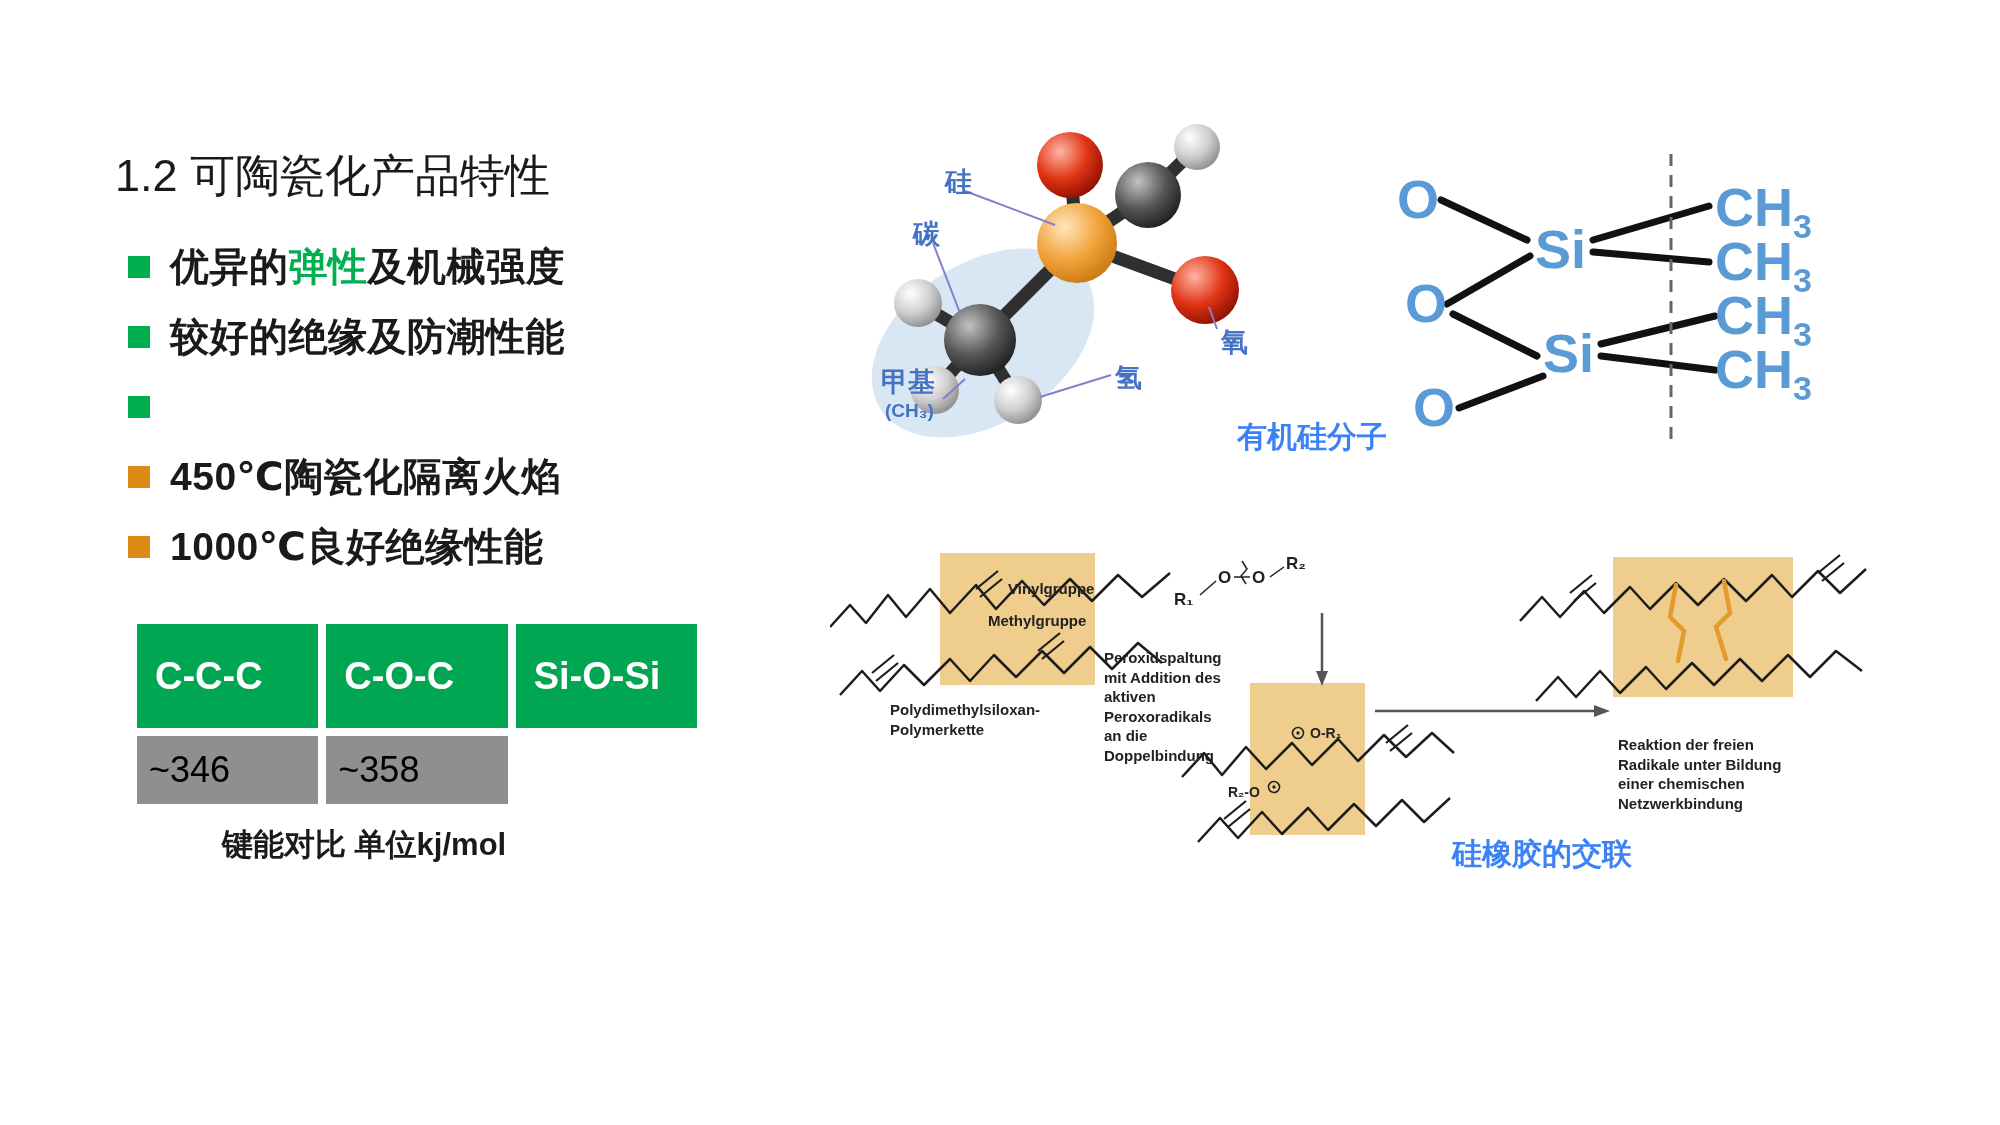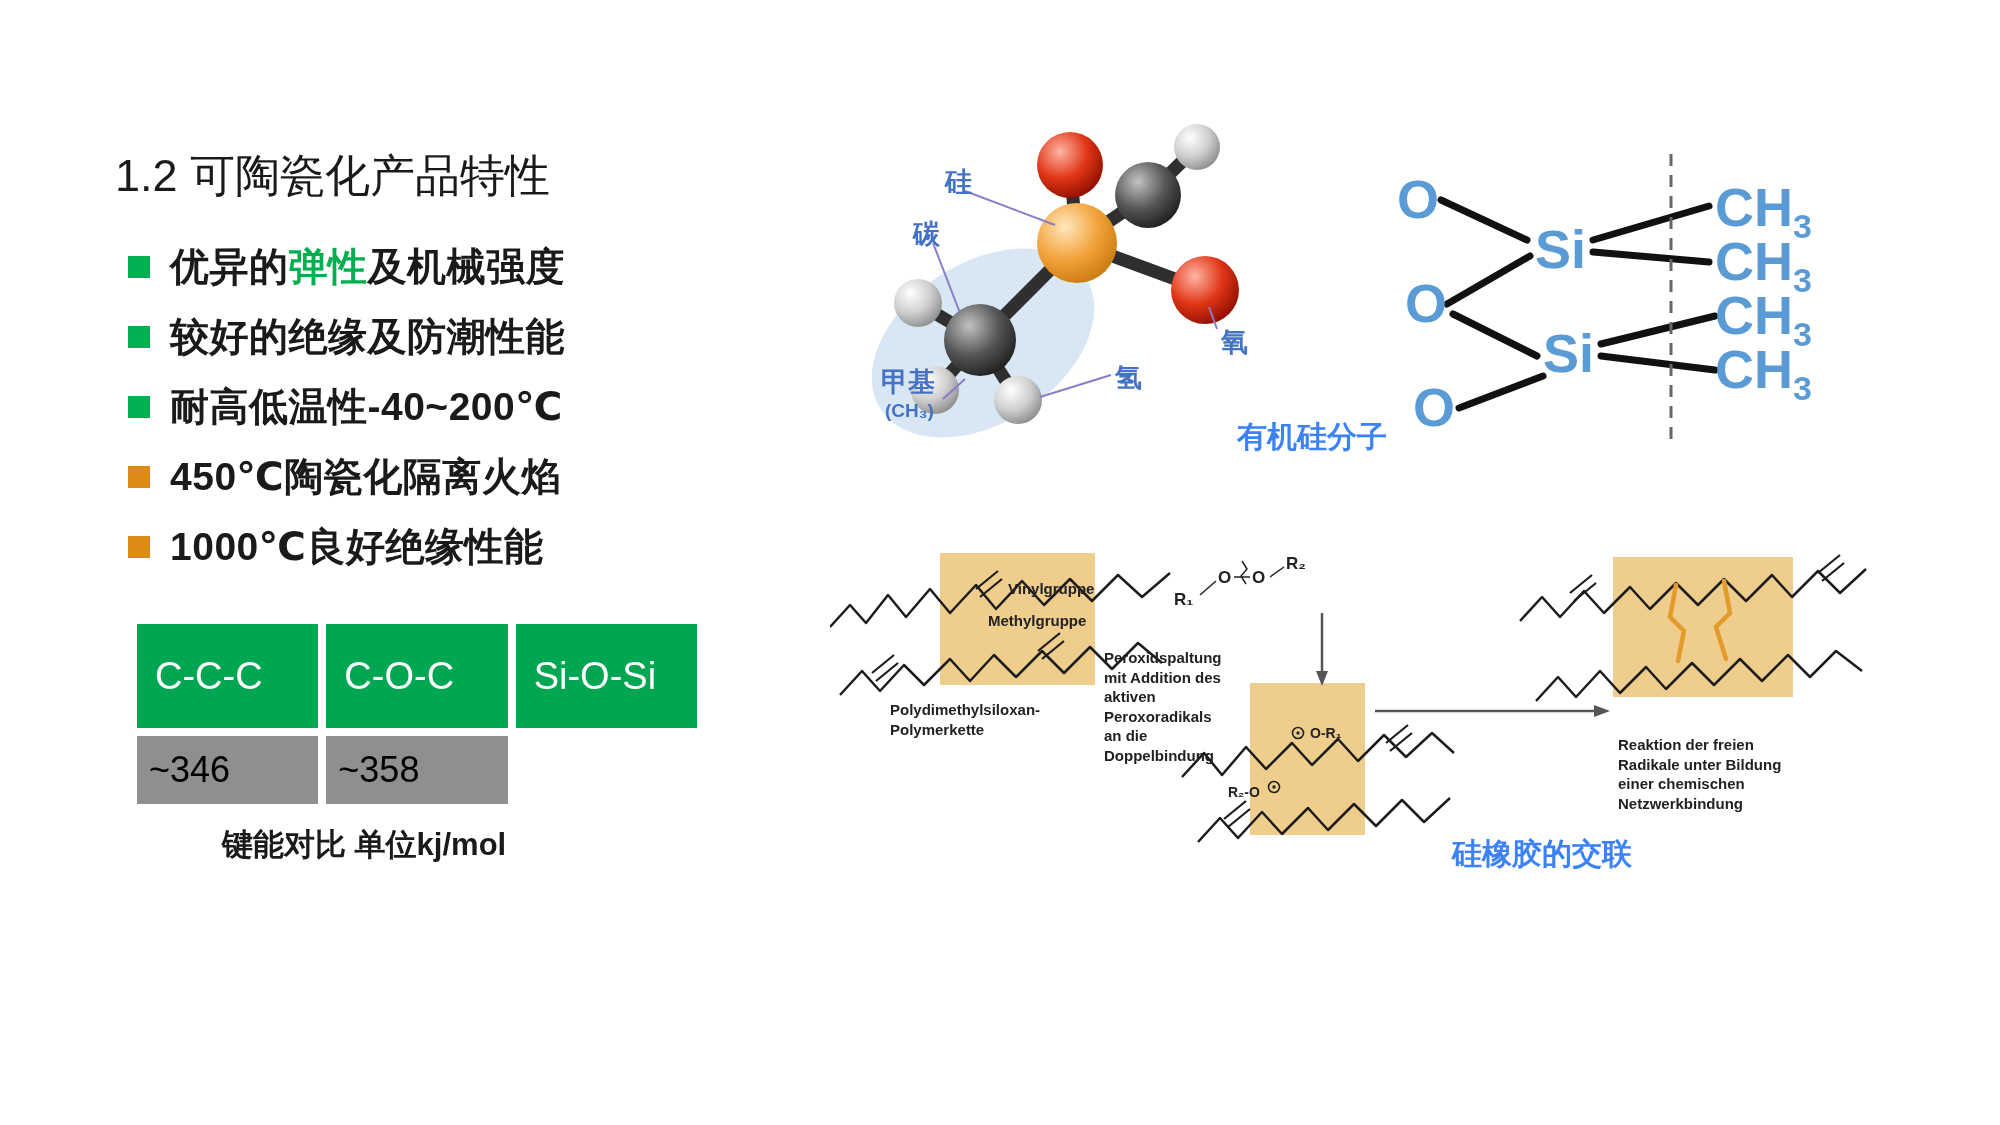--- a/index.html
+++ b/index.html
@@ -10,21 +10,21 @@
   .title { position:absolute; left:115px; top:146px; font-size:45px; font-weight:500; }
 
   .bullets { position:absolute; left:128px; top:232px; }
   .bullet  { display:flex; align-items:center; height:70px; gap:20px; }
   .sq { width:22px; height:22px; flex:0 0 22px; background:var(--c-green,#00b050); }
   .bt { font-size:39px; font-weight:600; letter-spacing:0.5px; white-space:nowrap; }
   .hl { color:var(--c-green,#00b050);margin-top:22px; }
 
   .bond-table { position:absolute; left:137px; top:624px; width:560px; display:grid;
                 grid-template-columns:1fr 1fr 1fr; grid-template-rows:104px 68px; gap:8px; }
-  .th { background:var(--c-table-header,#00a651); color:#ffffff; font-size:38px; font-weight:normal;
+  .th { background:var(--c-table-header,#00a651); color:#ffffff; font-size:38px; font-weight:bold;
         display:flex; align-items:center; padding-left:18px; }
   .td { background:var(--c-table-value-bg,#8f8f8f); color:#000000; font-size:36px;
         display:flex; align-items:center; padding-left:12px; }
   .table-caption { position:absolute; left:222px; top:824px; font-size:31px; font-weight:600; }
 
   .figure-caption { position:absolute; font-size:30px; font-weight:600; color:#3b82f6; }
   .cap-molecule  { left:1237px; top:417px; }
   .cap-crosslink { left:1452px; top:834px; }
 
   .molecule-svg { position:absolute; left:855px; top:85px; }
@@ -65,21 +65,20 @@
     <div class="bullet">
       <span class="sq" style="background: rgb(0, 176, 80);"></span>
       <span class="bt"><span>优异的</span><span class="hl">弹性</span><span>及机械强度</span></span>
     </div>
     <div class="bullet">
       <span class="sq" style="background: rgb(0, 176, 80);"></span>
       <span class="bt"><span>较好的绝缘及防潮性能</span><span class="hl"></span><span></span></span>
     </div>
     <div class="bullet">
       <span class="sq" style="background: rgb(0, 176, 80);"></span>
-      <span class="bt"><span>耐高低温性-40~200℃</span><span class="hl"></span><span></span></span>
     </div>
     <div class="bullet">
       <span class="sq" style="background: rgb(221, 138, 22);"></span>
       <span class="bt"><span>450℃陶瓷化隔离火焰</span><span class="hl"></span><span></span></span>
     </div>
     <div class="bullet">
       <span class="sq" style="background: rgb(221, 138, 22);"></span>
       <span class="bt"><span>1000℃良好绝缘性能</span><span class="hl"></span><span></span></span>
     </div>
   </div>

